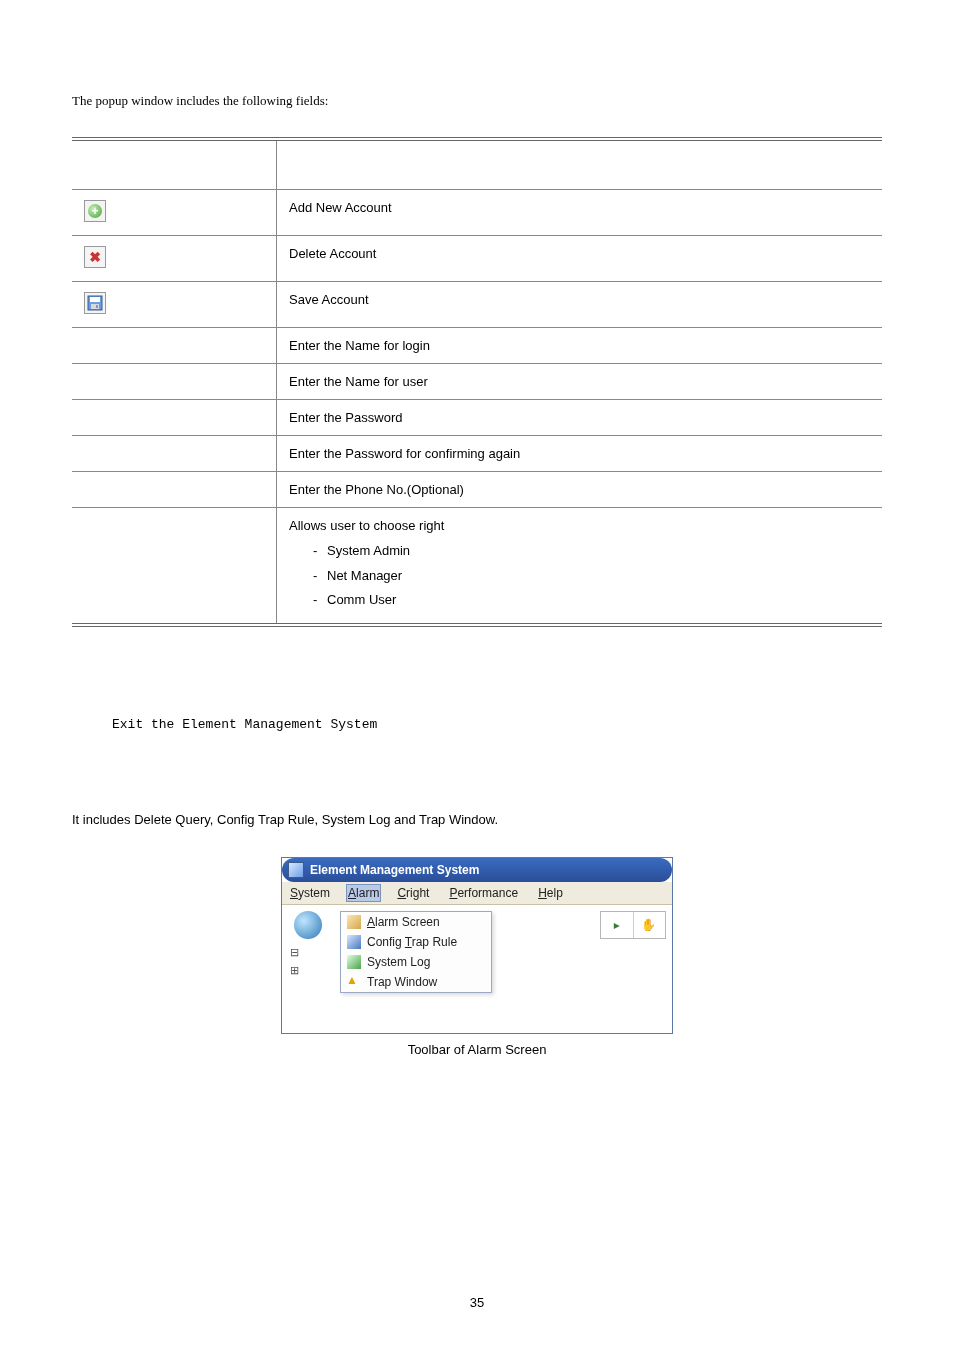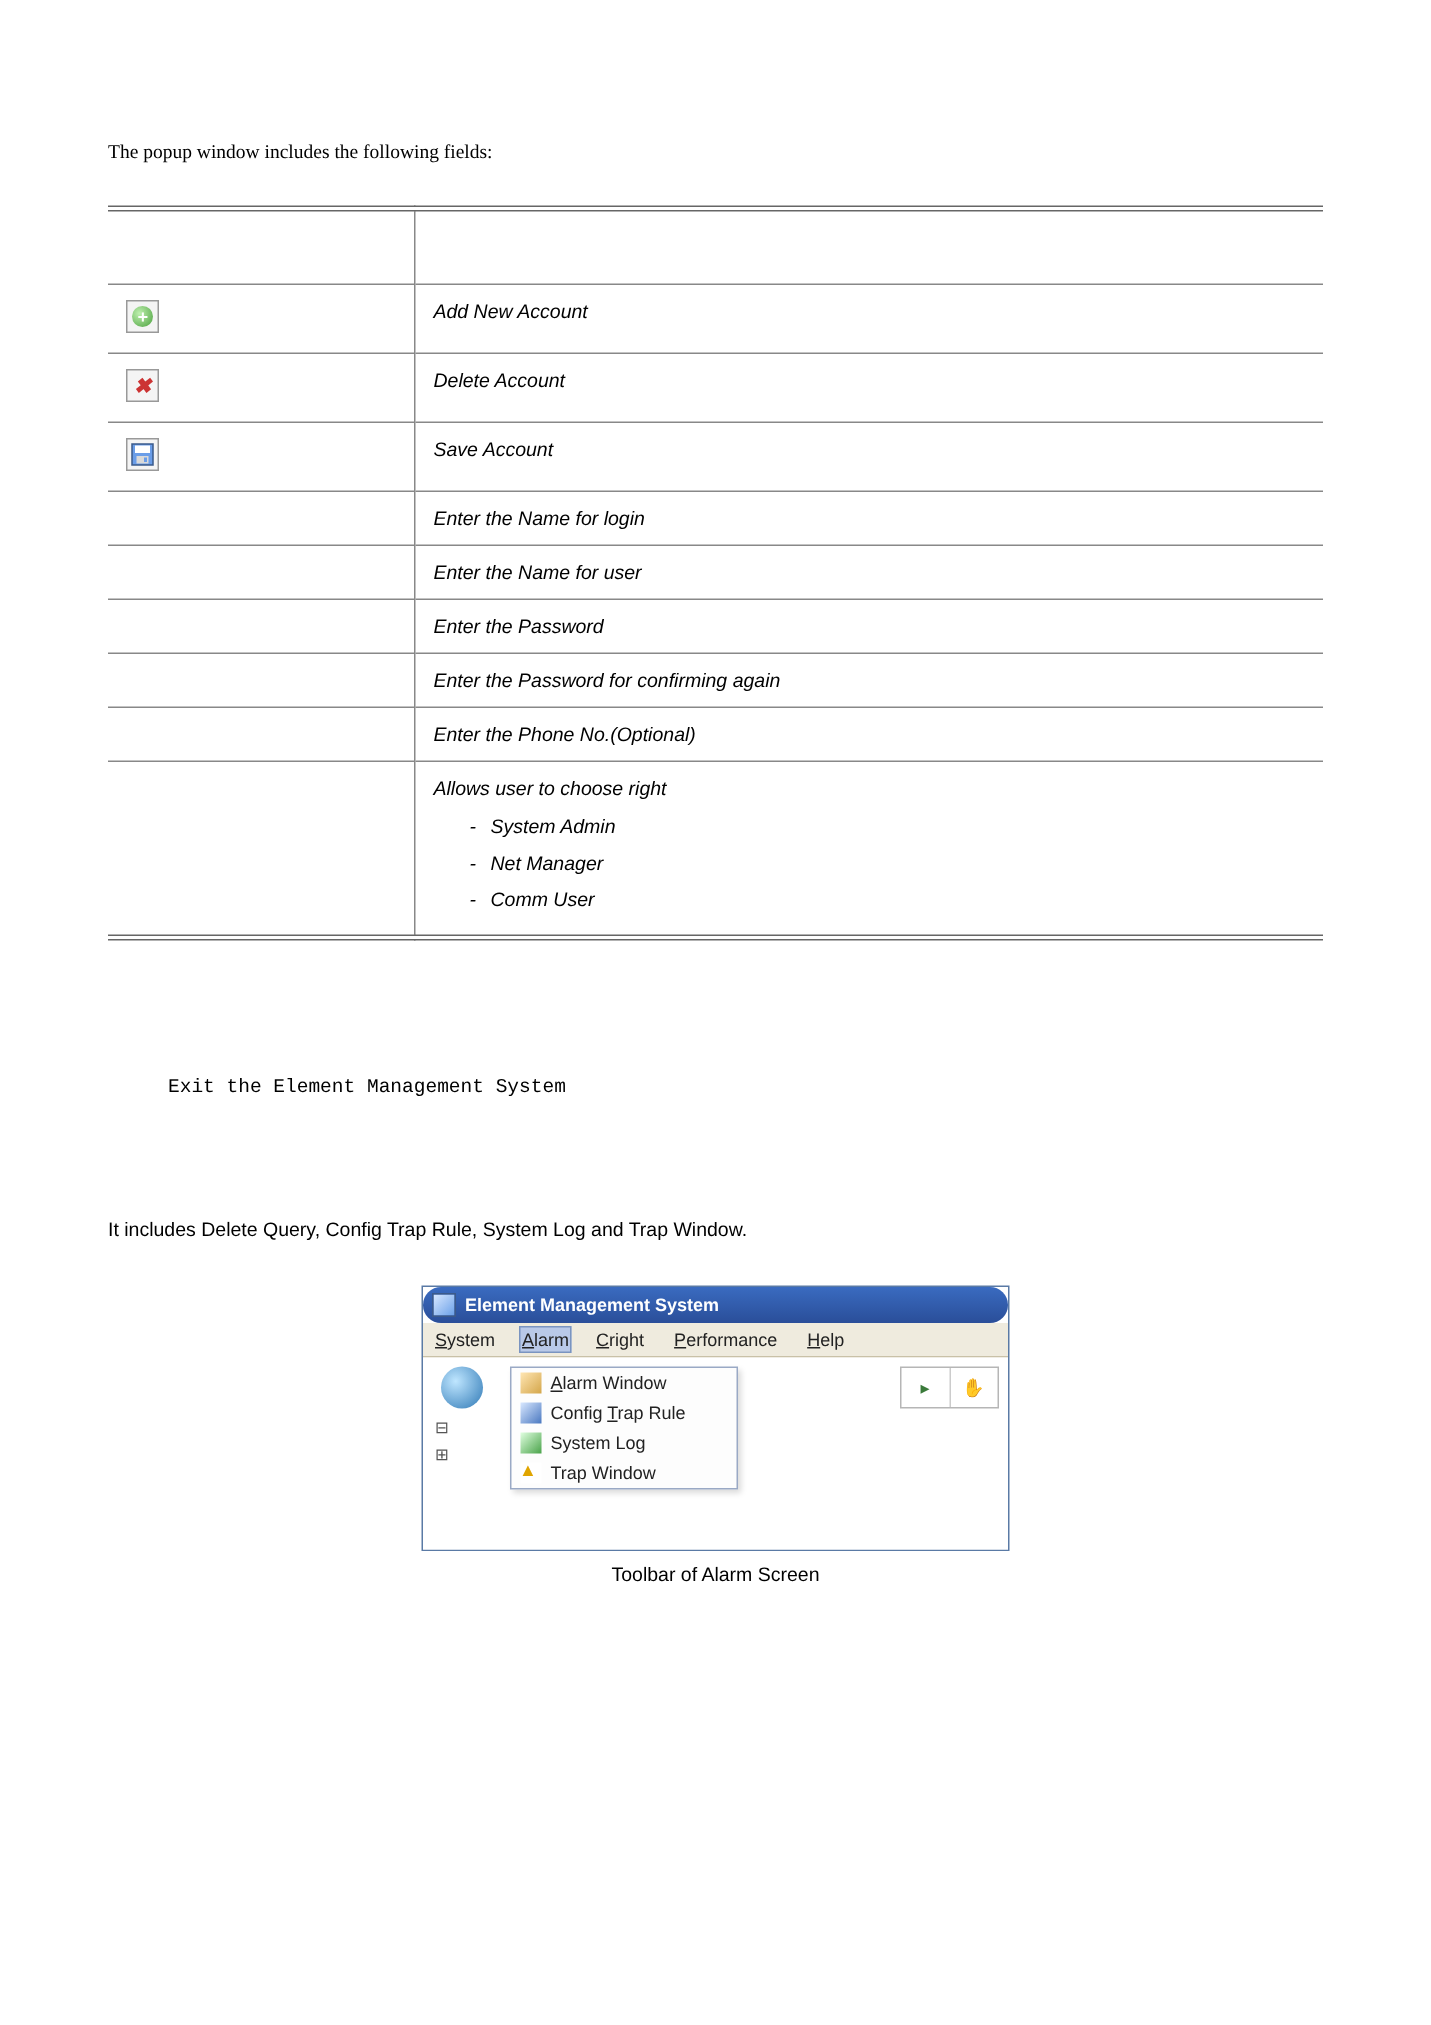--- a/index.html
+++ b/index.html
@@ -20,21 +20,20 @@
   }
   .intro {
     margin-bottom: 28px;
     font-family: Liberation Serif, serif;
   }
   table.fields {
     width: 100%;
     border-collapse: collapse;
     border-top: 4px double #666;
     border-bottom: 4px double #666;
-    font-style: italic;
   }
   table.fields td {
     border-top: 1px solid #888;
     padding: 10px 12px;
     vertical-align: top;
   }
   table.fields tr:first-child td {
     border-top: none;
     height: 28px;
   }
@@ -337,21 +336,21 @@
         <div class="ems-left">
           <div class="globe"></div>
           <div class="tree">
             <div class="node"></div>
             <div class="node2"></div>
           </div>
         </div>
         <div class="ems-drop">
           <div class="di">
             <span class="dico dico-query"></span>
-            <span><span class="u">A</span><span>larm Window</span></span>
+            <span><span class="u">A</span><span>larm Screen</span></span>
           </div>
           <div class="di">
             <span class="dico dico-config"></span>
             <span><span>Config </span><span class="u">T</span><span>rap Rule</span></span>
           </div>
           <div class="di">
             <span class="dico dico-log"></span>
             <span>System Log</span>
           </div>
           <div class="di">
@@ -361,13 +360,14 @@
         </div>
         <div class="ems-right">
           <div class="cell">▸</div>
           <div class="cell">✋</div>
         </div>
       </div>
     </div>
   </div>
   <div class="figcap">Toolbar of Alarm Screen</div>
 
+  <div class="pagenum">35</div>
 </div>
 
 </body></html>

